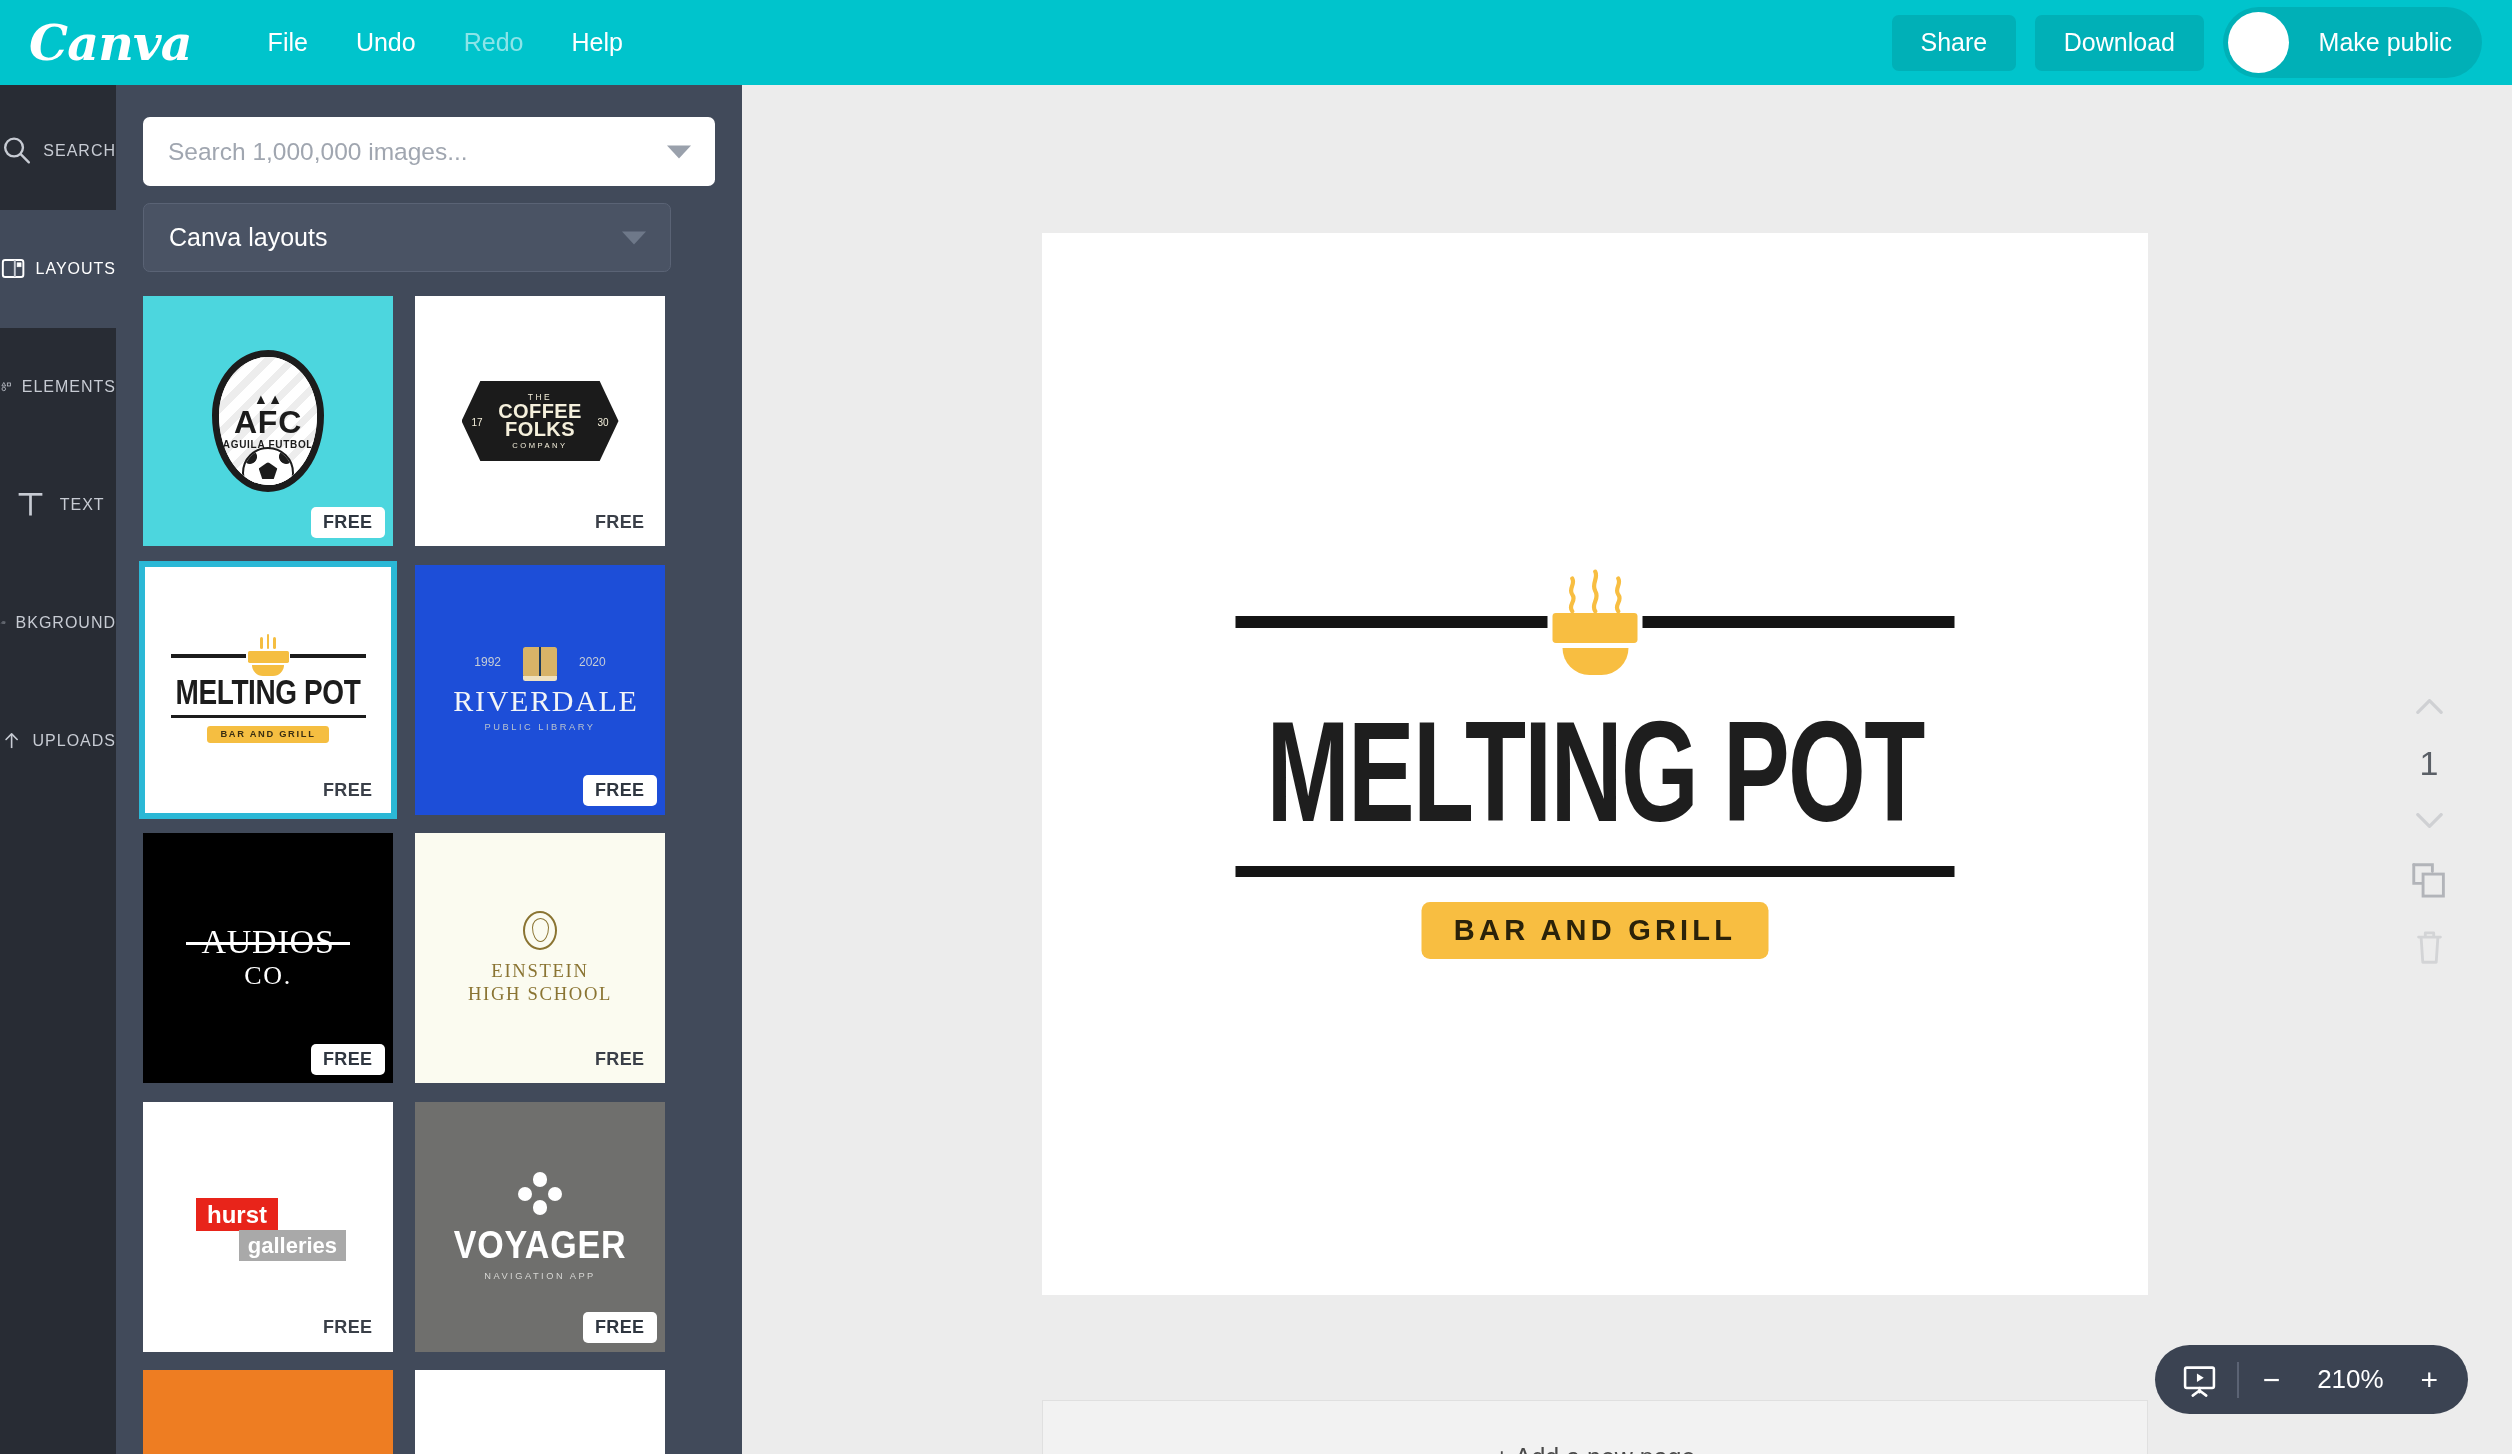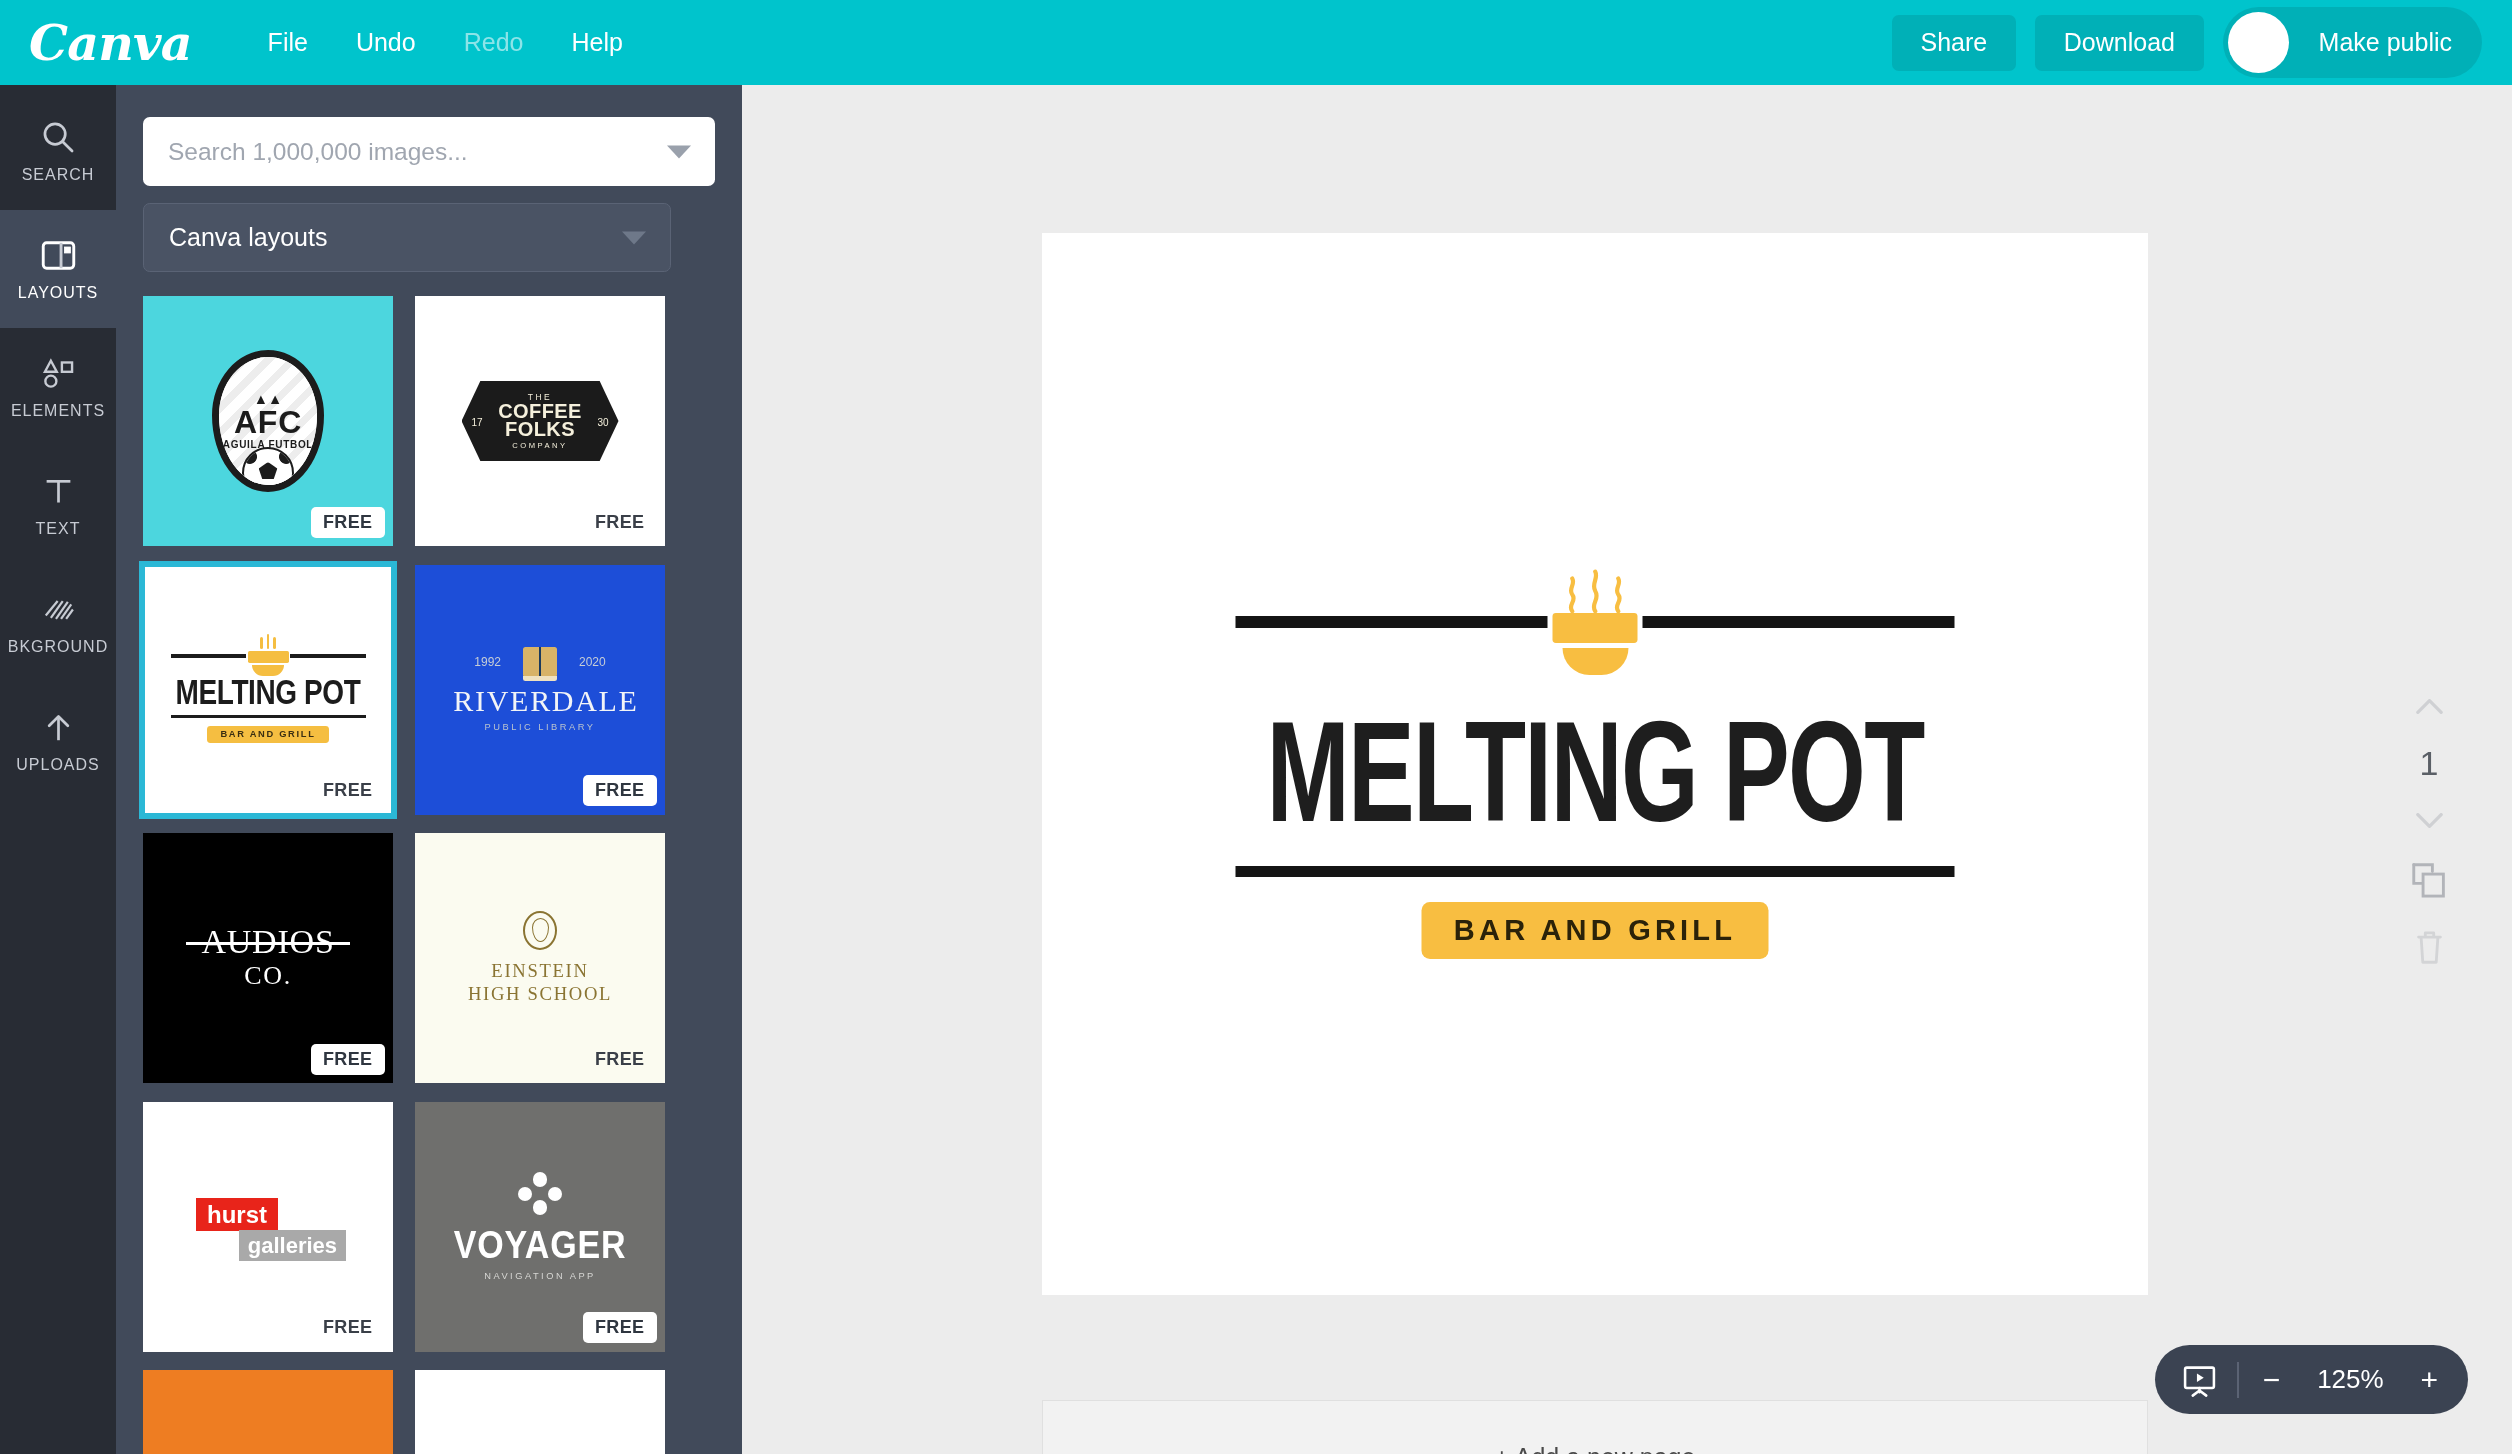--- a/index.html
+++ b/index.html
@@ -66,21 +66,21 @@
 
   
   .rail {
     position: absolute; top: 85px; left: 0;
     width: 116px; height: 1370px;
     background: #282C34;
     padding-top: 6.8px;
   }
   .rail-item {
     width: 116px; height: 118px;
-    display: flex; flex-direction: column;
+    display: flex; flex-direction: row;
     align-items: center; justify-content: center;
     gap: 9.3px; cursor: pointer;
   }
   .rail-item.active { background: #414A5A; }
   .rail-label {
     color: #C7CBD3; font-size: 16px;
     letter-spacing: 1px;
   }
   .rail-item.active .rail-label { color: #ffffff; }
   .rail-ico { width: 39px; height: 39px; display: block; }
@@ -685,17 +685,17 @@
 
   <div class="zoombar">
     <svg class="present-ico" width="39" height="39" viewBox="0 0 46 46" fill="none">
       <rect x="6" y="9" width="34" height="24" rx="2" stroke="#ffffff" stroke-width="3"></rect>
       <path d="M20 16 L28 21 L20 26 Z" fill="#ffffff"></path>
       <path d="M23 33 V38" stroke="#ffffff" stroke-width="3" stroke-linecap="round"></path>
       <path d="M15 42 L23 36 L31 42" stroke="#ffffff" stroke-width="3" stroke-linecap="round" stroke-linejoin="round"></path>
     </svg>
     <div class="divider"></div>
     <button class="zb-btn">−</button>
-    <div class="zb-level">125%</div>
+    <div class="zb-level">210%</div>
     <button class="zb-btn">+</button>
   </div>
 </div>
 
 
 </body></html>

